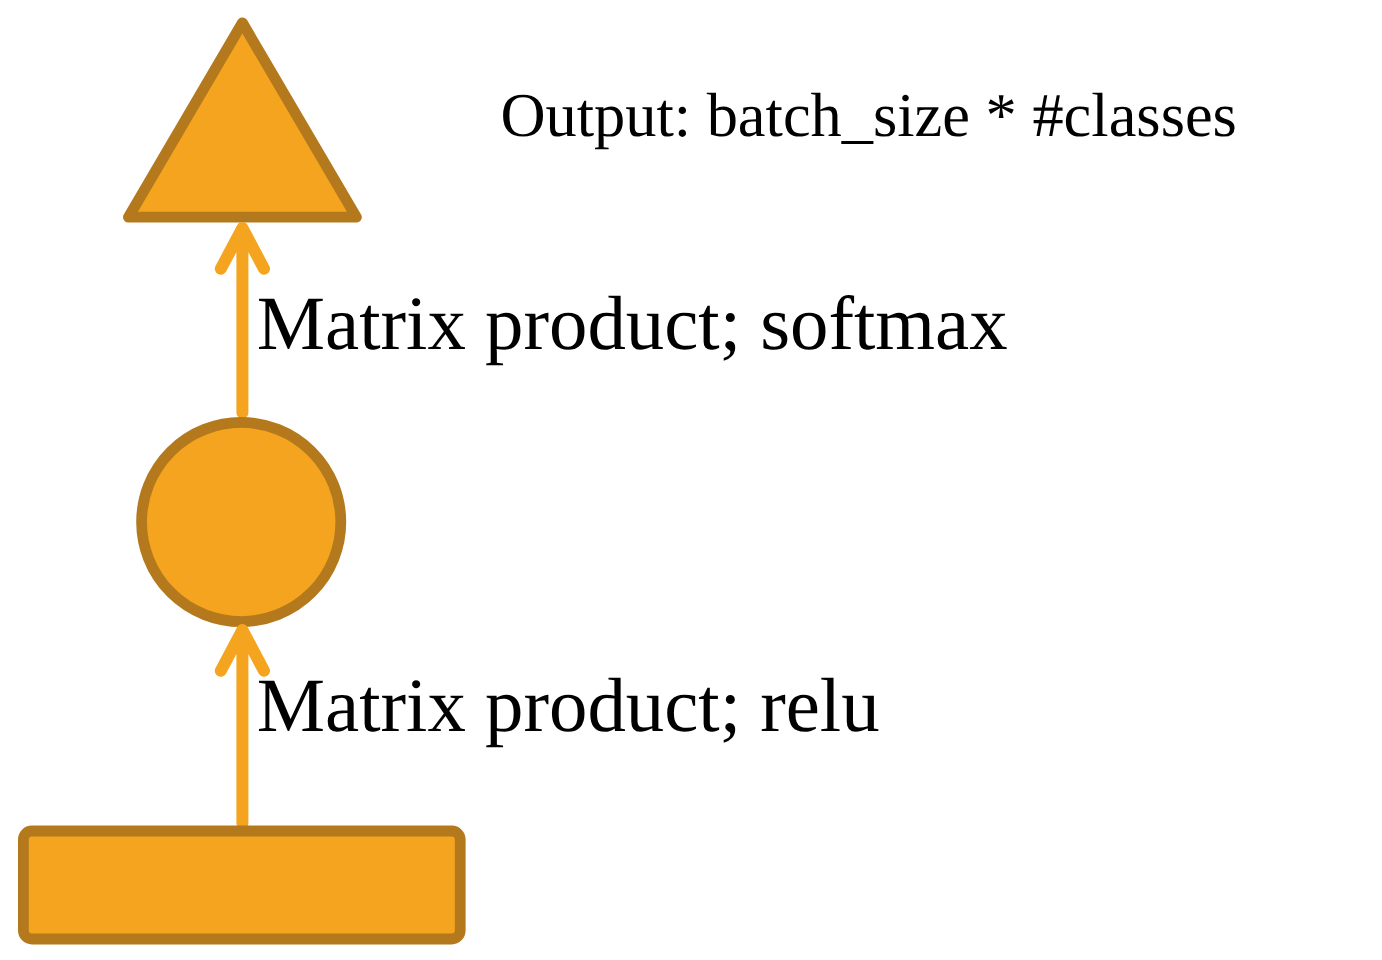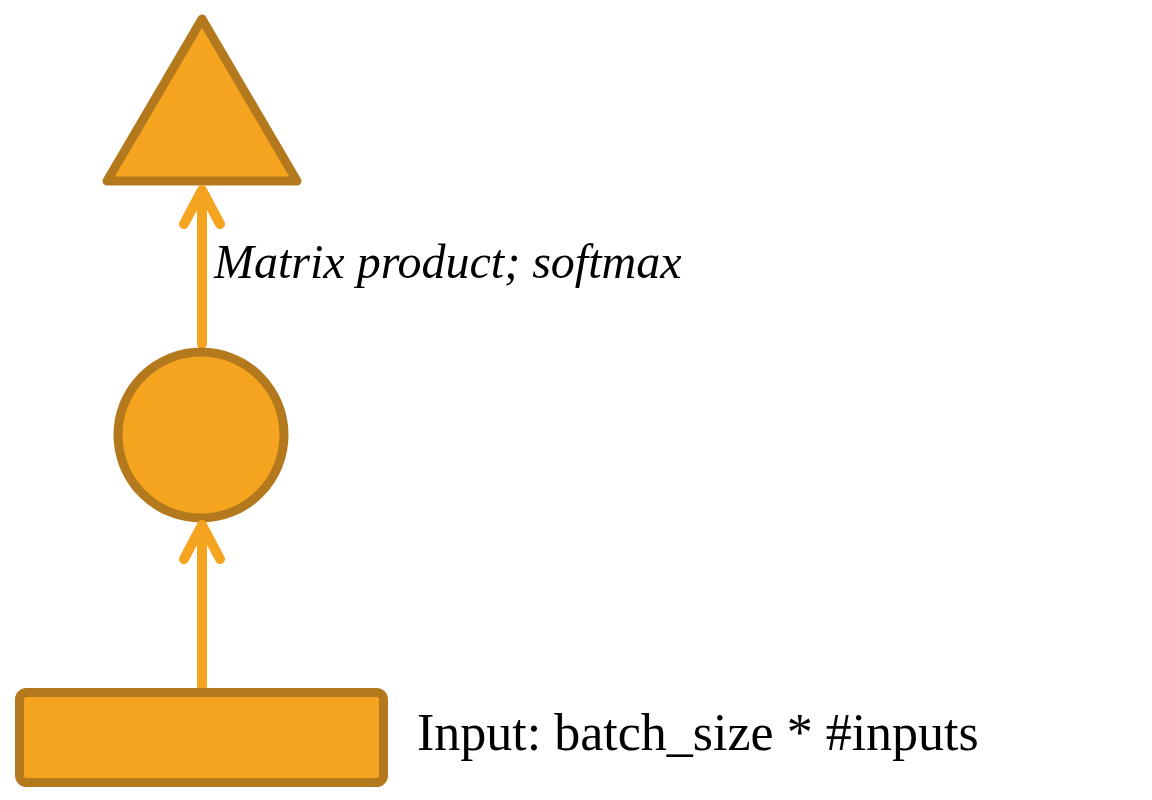--- a/index.html
+++ b/index.html
@@ -27,40 +27,41 @@
     stroke-linecap: round;
     stroke-linejoin: round;
   }
   .label {
     position: absolute;
     white-space: nowrap;
     color: var(--text, #000000);
     line-height: 1;
   }
   .label.main { font-size: 52px; }
-  .label.edge { font-size: 48px; font-style: italic; }
+  .label.edge { font-size: 64px; }
 </style>
 </head>
 <body>
 
 <div class="canvas">
 
   <svg class="shapes" width="1152" height="800" viewBox="0 0 1152 800" aria-hidden="true">
 
     <polygon class="node" points="202,19 297,181 107,181"></polygon>
 
     <path class="arrow" d="M202,344 L202,193 M184,224 L202,190 L220,224"></path>
 
     <circle class="node" cx="201" cy="435" r="83"></circle>
 
     <path class="arrow" d="M202,686 L202,528 M184,559 L202,525 L220,559"></path>
 
     <rect class="node" x="19.5" y="692.5" width="364" height="90" rx="7"></rect>
   </svg>
 
+  <div class="label main" style="left:417px; top:71px">Output: batch_size * #classes</div>
 
   <div class="label edge" style="left:214px; top:238px">Matrix product; softmax</div>
 
 
+  <div class="label edge" style="left:214px; top:556px">Matrix product; relu</div>
 
-  <div class="label main" style="left:417px; top:707px">Input: batch_size * #inputs</div>
 
 </div>
 
 </body></html>

